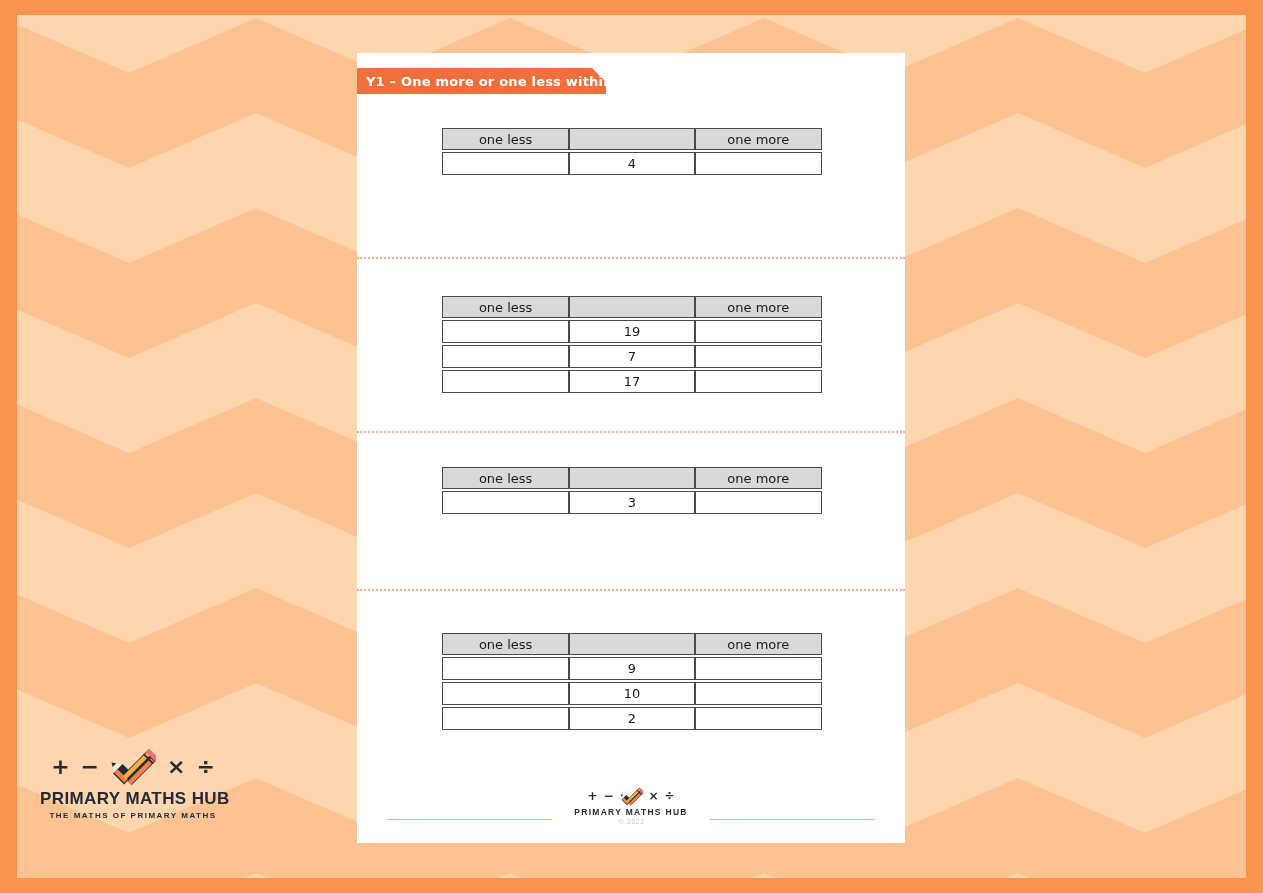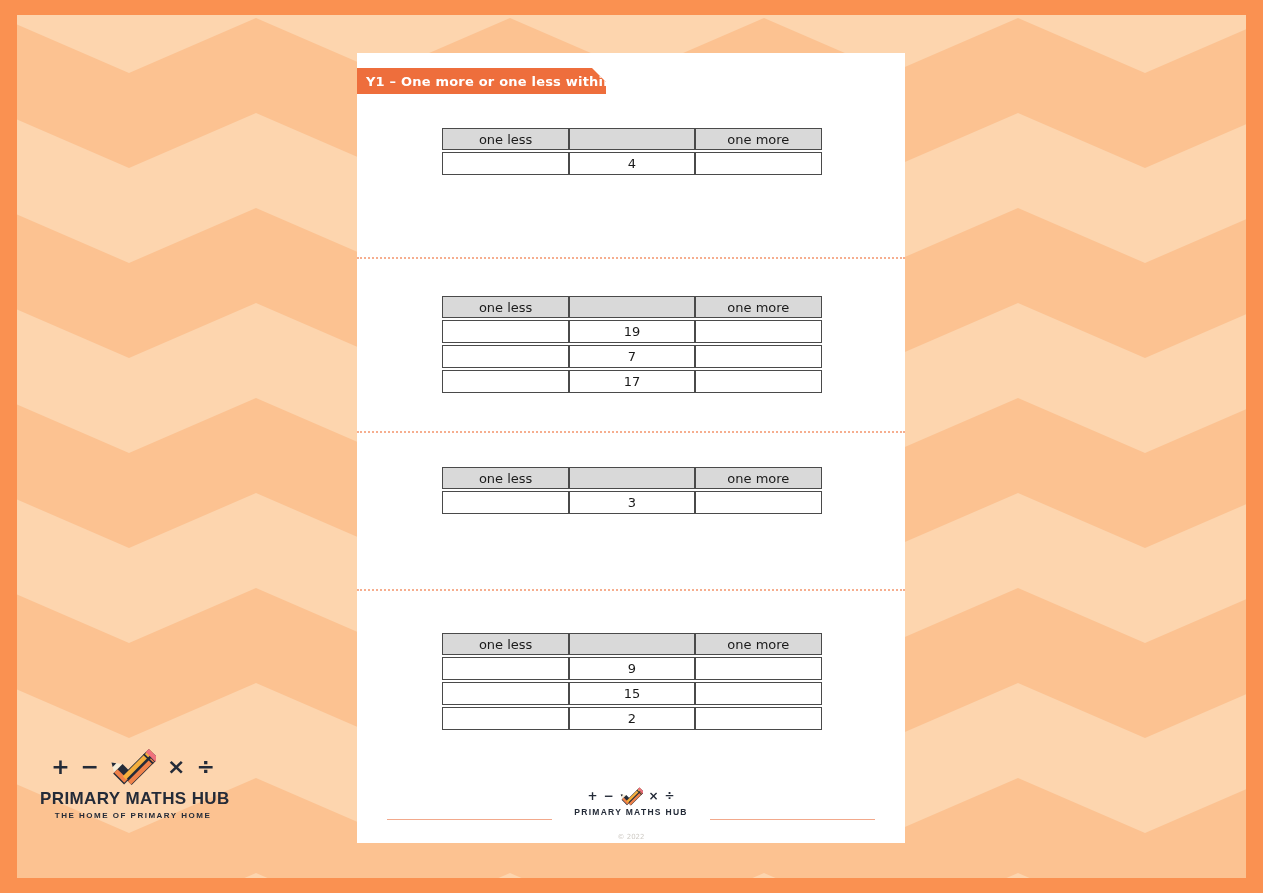--- a/index.html
+++ b/index.html
@@ -68,21 +68,21 @@
   .symbols-row {
     display:flex; align-items:center; justify-content:center; gap:6px;
     color:#242B38; font-weight:bold;
   }
   .flogo .symbols-row { font-size:12px; height:20px; }
   .flogo .wordmark {
     font-family:"Liberation Sans", sans-serif;
     font-size:8.5px; font-weight:bold; letter-spacing:1.3px;
     color:#242B38; margin-top:1px; white-space:nowrap;
   }
-  .flogo .copyright { font-size:7px; color:#CFCBC5; margin-top:16px; }
+  .flogo .copyright { font-size:7px; color:#CFCBC5; margin-top:1px; }
 
   
   .corner-logo {
     position:absolute; left:40px; top:746px; width:186px;
     text-align:center;
   }
   .corner-logo .symbols-row { font-size:22px; gap:11px; height:42px; }
   .corner-logo .wordmark {
     font-family:"Liberation Sans", sans-serif;
     font-size:17px; font-weight:bold; letter-spacing:0.4px;
@@ -208,21 +208,21 @@
     </tr>
       </thead>
     <tbody>
       <tr>
           <td></td>
           <td>9</td>
           <td></td>
         </tr>
       <tr>
           <td></td>
-          <td>15</td>
+          <td>10</td>
           <td></td>
         </tr>
       <tr>
           <td></td>
           <td>2</td>
           <td></td>
         </tr>
     </tbody>
   </table>
 
@@ -250,14 +250,14 @@
   <div class="symbols-row">
     <span class="sym">+</span>
     <span class="sym">−</span>
     <svg width="46" height="38" viewBox="-1 -1 38 30">
         <use href="#pencil-check"></use>
       </svg>
     <span class="sym">×</span>
     <span class="sym">÷</span>
   </div>
   <div class="wordmark">PRIMARY MATHS HUB</div>
-  <div class="tagline">THE HOME OF PRIMARY HOME</div>
+  <div class="tagline">THE MATHS OF PRIMARY MATHS</div>
 </div>
 
 </body></html>

